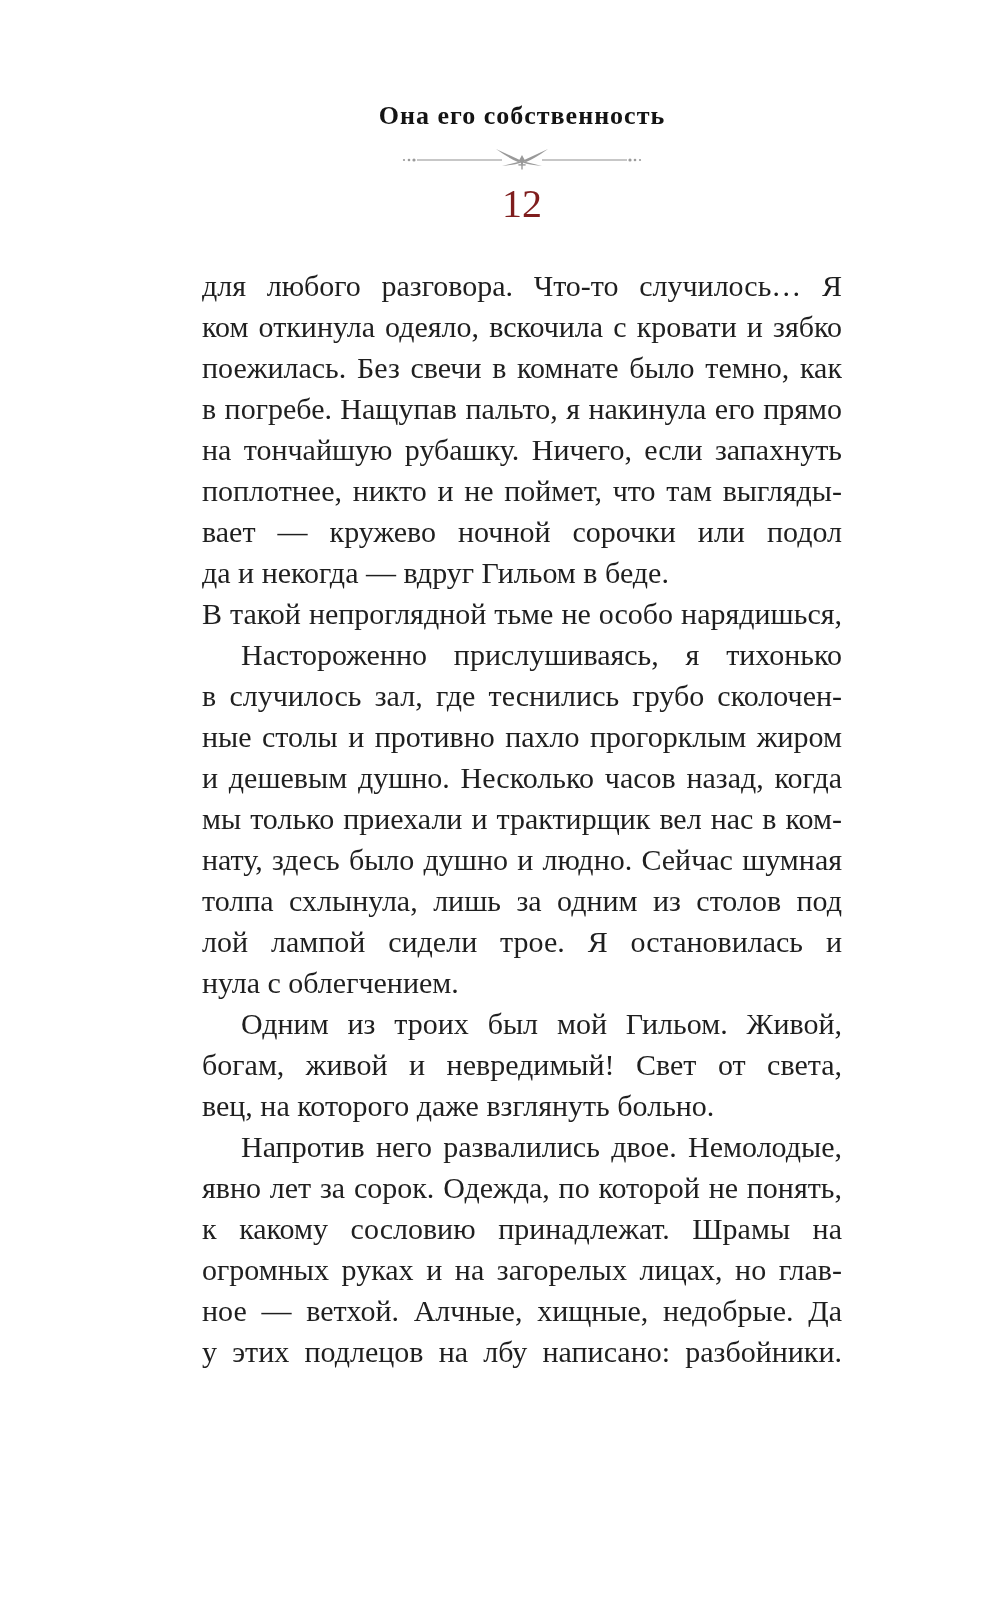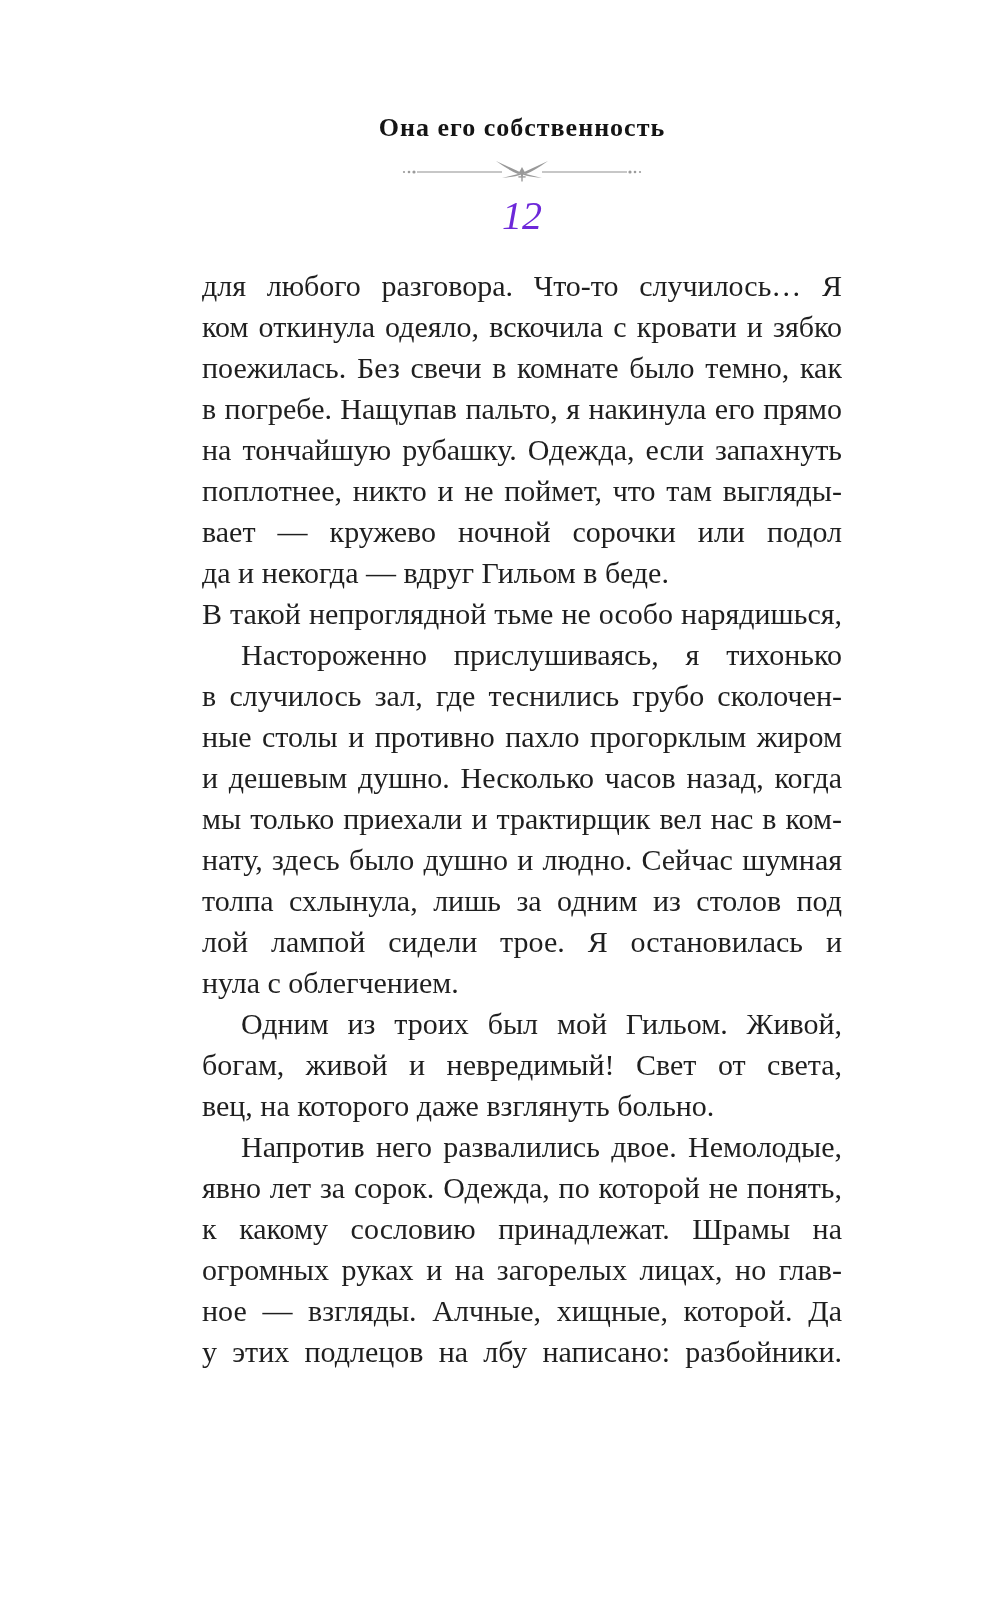--- a/index.html
+++ b/index.html
@@ -11,43 +11,42 @@
     position: relative;
     width: 1000px;
     height: 1616px;
     background: #ffffff;
     font-family: "Liberation Serif", "DejaVu Serif", serif;
     overflow: hidden;
   }
   .running-head {
     position: absolute;
     left: 202px;
-    top: 112px;
+    top: 100px;
     width: 640px;
     text-align: center;
   }
   .book-title {
     font-size: 26px;
     font-weight: bold;
     letter-spacing: 1px;
     color: #141414;
     line-height: 32px;
   }
   .divider {
     margin: 15px auto 0 auto;
     width: 244px;
     height: 26px;
   }
   .chapter-number {
     margin-top: 8px;
     font-size: 40px;
     font-weight: 500;
-    color: #6d28d9;
+    color: #7f1d1d;
     line-height: 46px;
-    font-style: italic;
   }
   .text-block {
     position: absolute;
     left: 202px;
     top: 265px;
     width: 640px;
     color: #1f1f1f;
     font-size: 30px;
   }
   .line {
@@ -100,21 +99,21 @@
     <div class="chapter-number">12</div>
   </header>
 
   <main class="text-block">
 
     <div class="para">
       <div class="line">для любого разговора. Что-то случилось… Я рыв-</div>
       <div class="line">ком откинула одеяло, вскочила с кровати и зябко</div>
       <div class="line">поежилась. Без свечи в комнате было темно, как</div>
       <div class="line">в погребе. Нащупав пальто, я накинула его прямо</div>
-      <div class="line">на тончайшую рубашку. Одежда, если запахнуть</div>
+      <div class="line">на тончайшую рубашку. Ничего, если запахнуть</div>
       <div class="line">поплотнее, никто и не поймет, что там выгляды-</div>
       <div class="line">вает — кружево ночной сорочки или подол платья.</div>
       <div class="line last">да и некогда — вдруг Гильом в беде.</div>
       <div class="line">В такой непроглядной тьме не особо нарядишься,</div>
     </div>
 
     <div class="para indent">
       <div class="line">Настороженно прислушиваясь, я тихонько спу-</div>
       <div class="line">в случилось зал, где теснились грубо сколочен-</div>
       <div class="line">ные столы и противно пахло прогорклым жиром</div>
@@ -130,18 +129,18 @@
       <div class="line">Одним из троих был мой Гильом. Живой, слава</div>
       <div class="line">богам, живой и невредимый! Свет от света, краса-</div>
       <div class="line last">вец, на которого даже взглянуть больно.</div>
     </div>
 
     <div class="para indent">
       <div class="line">Напротив него развалились двое. Немолодые,</div>
       <div class="line">явно лет за сорок. Одежда, по которой не понять,</div>
       <div class="line">к какому сословию принадлежат. Шрамы на</div>
       <div class="line">огромных руках и на загорелых лицах, но глав-</div>
-      <div class="line">ное — взгляды. Алчные, хищные, которой. Да</div>
+      <div class="line">ное — ветхой. Алчные, хищные, недобрые. Да</div>
       <div class="line">у этих подлецов на лбу написано: разбойники.</div>
     </div>
 
   </main>
 </div>
 
 </body></html>

